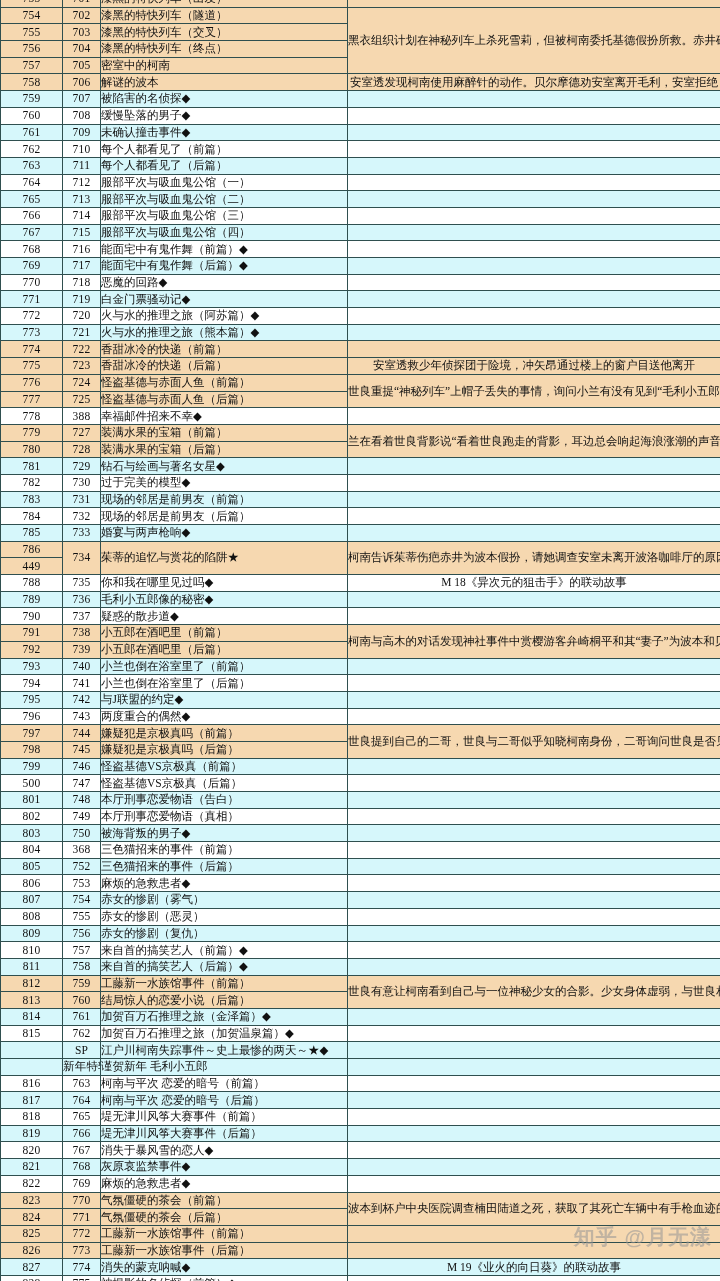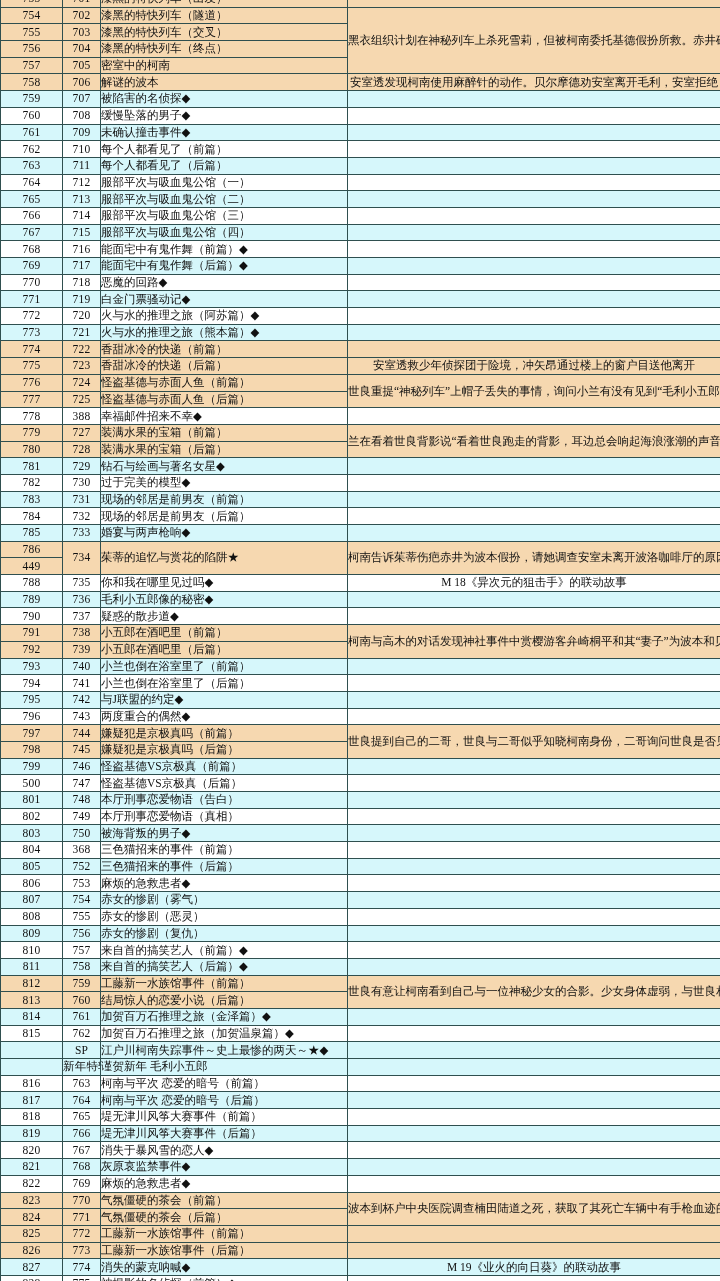--- a/index.html
+++ b/index.html
@@ -518,13 +518,14 @@
         </tr>
         <tr>
           <td class="num bg-w">828</td>
           <td class="num bg-w">775</td>
           <td class="title bg-w">被揭影的名侦探（前篇）◆</td>
           <td class="desc bg-w"></td>
         </tr>
       </tbody>
   </table>
 
+  <div class="watermark">知乎 @月无漾</div>
 </div>
 
 </body></html>

